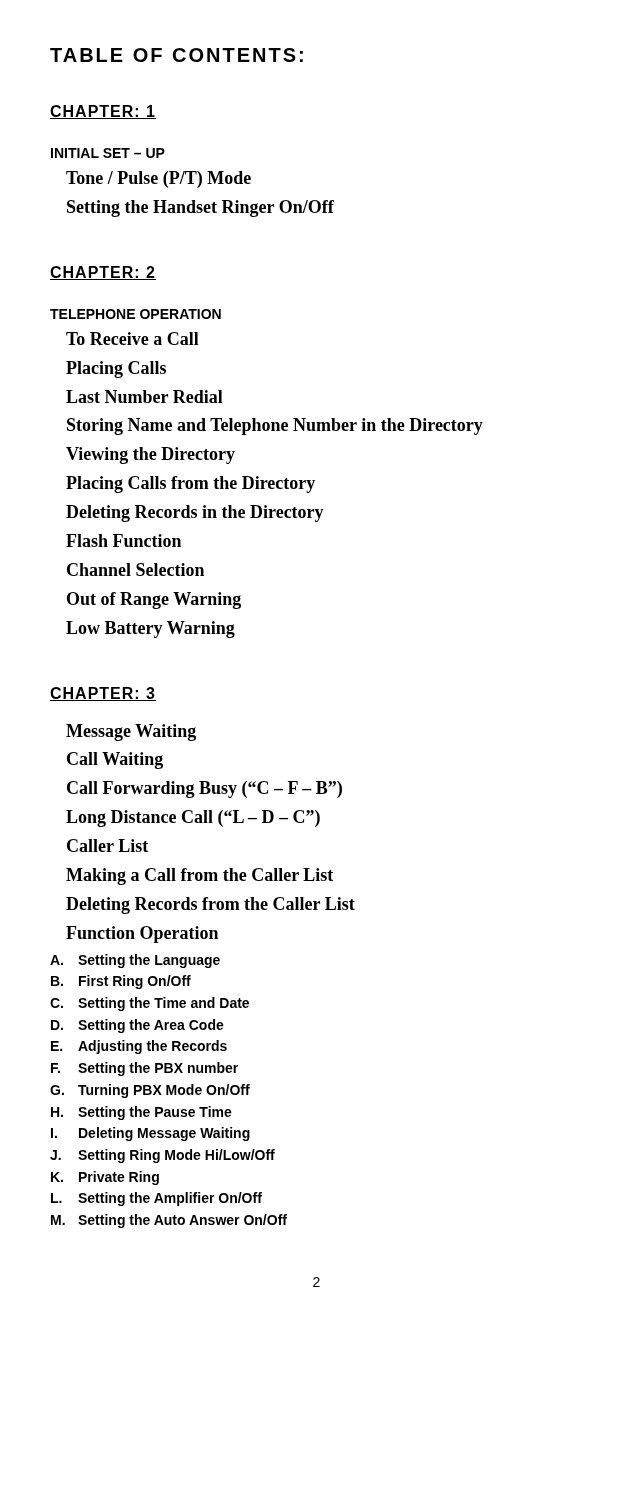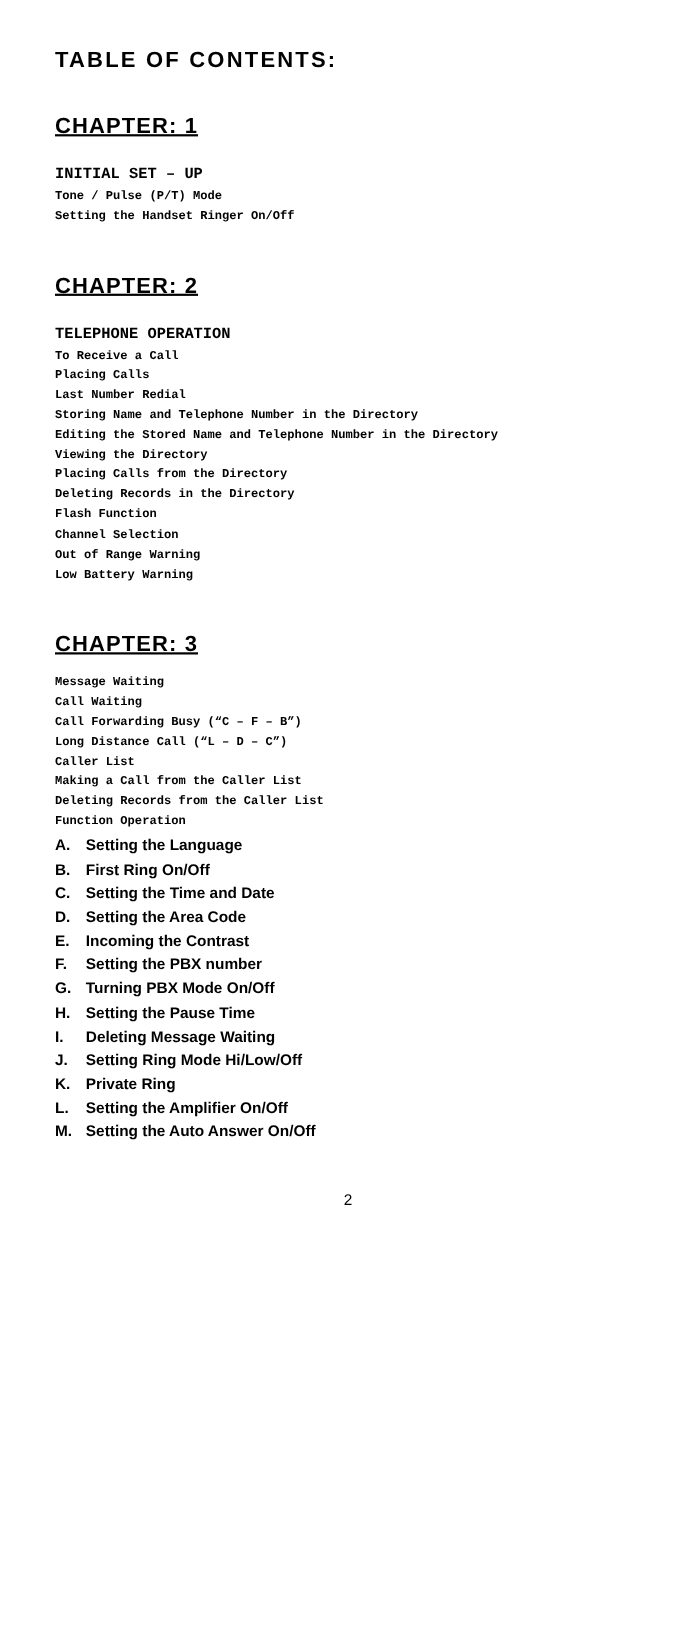--- a/index.html
+++ b/index.html
@@ -22,43 +22,44 @@
     .page-title {
       text-align: left;
       font-size: 20px;
       font-weight: bold;
       letter-spacing: 2px;
       margin-bottom: 28px;
       font-family: Arial, sans-serif;
     }
 
     .chapter-heading {
-      font-size: 20px;
+      font-size: 16px;
       font-weight: bold;
       text-decoration: underline;
       margin-top: 30px;
       margin-bottom: 12px;
       font-family: Arial, sans-serif;
       letter-spacing: 1px;
     }
 
     .section-title {
       font-size: 14px;
       font-weight: bold;
       margin-top: 19px;
       margin-bottom: 1px;
-      font-family: Liberation Mono, monospace;
+      font-family: Liberation Sans, sans-serif;
     }
 
     .toc-item {
-      font-size: 11px;
+      font-size: 18px;
       font-weight: bold;
       margin-bottom: 1px;
-      font-family: Liberation Mono, monospace;
+      font-family: Liberation Serif, serif;
       line-height: 1.55;
+      margin-left: 16px;
     }
 
     .function-list {
       margin-top: 2px;
       margin-bottom: 2px;
     }
 
     .function-item {
       font-size: 14px;
       font-weight: bold;
@@ -105,21 +106,20 @@
 
 <div>
   <div class="chapter-heading">CHAPTER:   2</div>
 
   <div class="section-title">TELEPHONE OPERATION</div>
 
   <div class="toc-item">To Receive a Call</div>
   <div class="toc-item">Placing Calls</div>
   <div class="toc-item">Last Number Redial</div>
   <div class="toc-item">Storing Name and Telephone Number in the Directory</div>
-  <div class="toc-item">Editing the Stored Name and Telephone Number in the Directory</div>
   <div class="toc-item">Viewing the Directory</div>
   <div class="toc-item">Placing Calls from the Directory</div>
   <div class="toc-item">Deleting Records in the Directory</div>
   <div class="toc-item">Flash Function</div>
   <div class="toc-item">Channel Selection</div>
   <div class="toc-item">Out of Range Warning</div>
   <div class="toc-item">Low Battery Warning</div>
 </div>
 
 <div class="spacer"></div>
@@ -149,21 +149,21 @@
     <div class="function-item">
       <span class="letter">C.</span>
       <span class="func-text">Setting the Time and Date</span>
     </div>
     <div class="function-item">
       <span class="letter">D.</span>
       <span class="func-text">Setting the Area Code</span>
     </div>
     <div class="function-item">
       <span class="letter">E.</span>
-      <span class="func-text">Incoming the Contrast</span>
+      <span class="func-text">Adjusting the Records</span>
     </div>
     <div class="function-item">
       <span class="letter">F.</span>
       <span class="func-text">Setting the PBX number</span>
     </div>
     <div class="function-item">
       <span class="letter">G.</span>
       <span class="func-text">Turning PBX Mode On/Off</span>
     </div>
     <div class="function-item">

